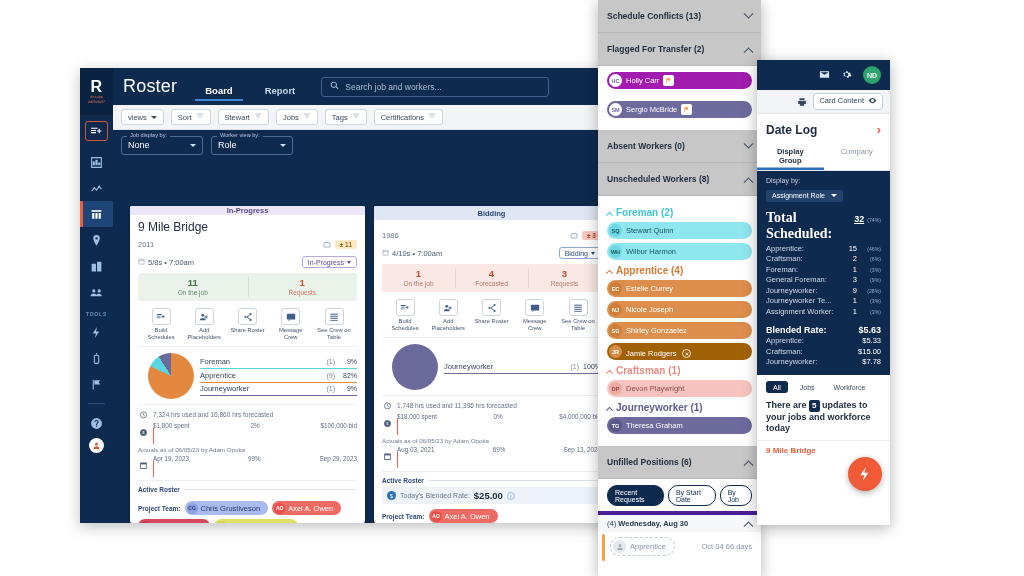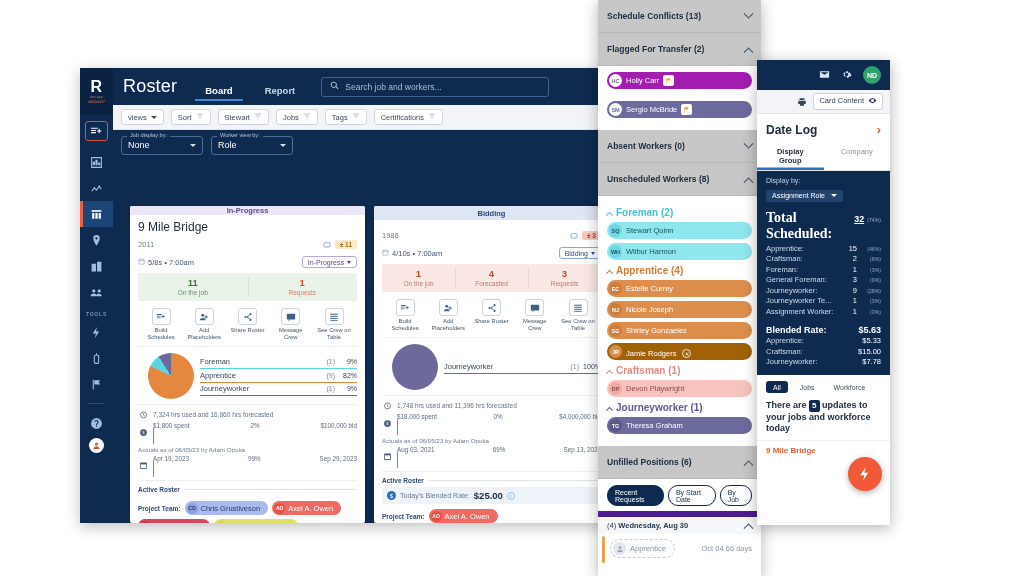--- a/index.html
+++ b/index.html
@@ -136,21 +136,21 @@
   .mchip { display:inline-flex; align-items:center; gap:4px; border-radius:11px; padding:2px 4px 2px 2px; font-size:7.5px; margin-bottom:4px;}
   .mchip .ini{width:13px;height:13px;border-radius:50%;display:flex;align-items:center;justify-content:center;font-size:5.5px;font-weight:700;}
   .flagbox{width:11px;height:11px;border-radius:2px;background:#fff;display:flex;align-items:center;justify-content:center;}
   .flagbox svg{width:7px;height:7px;fill:#f09426;}
   .grp-head { display:flex; align-items:center; gap:4px; margin:5px 0 4px; font-size:10px; font-weight:700;}
   .grp-head .chev{width:5px;height:5px;border-width:1.2px;}
   .xbtn{width:9px;height:9px;border-radius:50%;border:1px solid rgba(255,255,255,.8);color:#fff;font-size:5.5px;display:flex;align-items:center;justify-content:center;margin-left:2px;}
   .segrow{display:flex;gap:4px;padding:6px 9px 5px;}
   .seg{border:1px solid #0e2a4f;border-radius:10px;font-size:7px;padding:2.5px 7px;color:#0e2a4f;}
   .seg.on{background:#0e2a4f;color:#fff;}
-  .daterow{display:flex;align-items:center;justify-content:space-between;padding:4px 9px;background:#f6f7f9;border-top:6px solid #4c1d95;}
+  .daterow{display:flex;align-items:center;justify-content:space-between;padding:4px 9px;background:#f6f7f9;border-top:4px solid #4c1d95;}
   .daterow .l{font-size:7.5px;color:#27384d;} .daterow .l b{font-weight:700;}
   .posrow{display:flex;align-items:center;justify-content:space-between;padding:5px 9px 5px 12px;position:relative;}
   .posrow:before{content:"";position:absolute;left:4px;top:2px;bottom:0;width:3px;background:#f0a04b;border-radius:2px;}
   .phchip{display:flex;align-items:center;gap:4px;border:1px dashed #c5ccd6;border-radius:11px;padding:2px 8px 2px 2px;font-size:7.5px;color:#8a96a6;background:#fbfcfd;}
   .phchip .ini{width:13px;height:13px;border-radius:50%;background:#e3e7ec;display:flex;align-items:center;justify-content:center;}
   .phchip .ini svg{width:8px;height:8px;fill:#9aa6b5;}
   .posdate{font-size:7.5px;color:#2d6fbf;font-weight:700;} .posdate span{color:#8a96a6;font-weight:400;}
 
   
   .rightpanel { position:absolute; left:757px; top:60px; width:133px; height:465px; background:#fff; box-shadow:0 3px 14px rgba(0,0,0,.3); overflow:hidden;}

